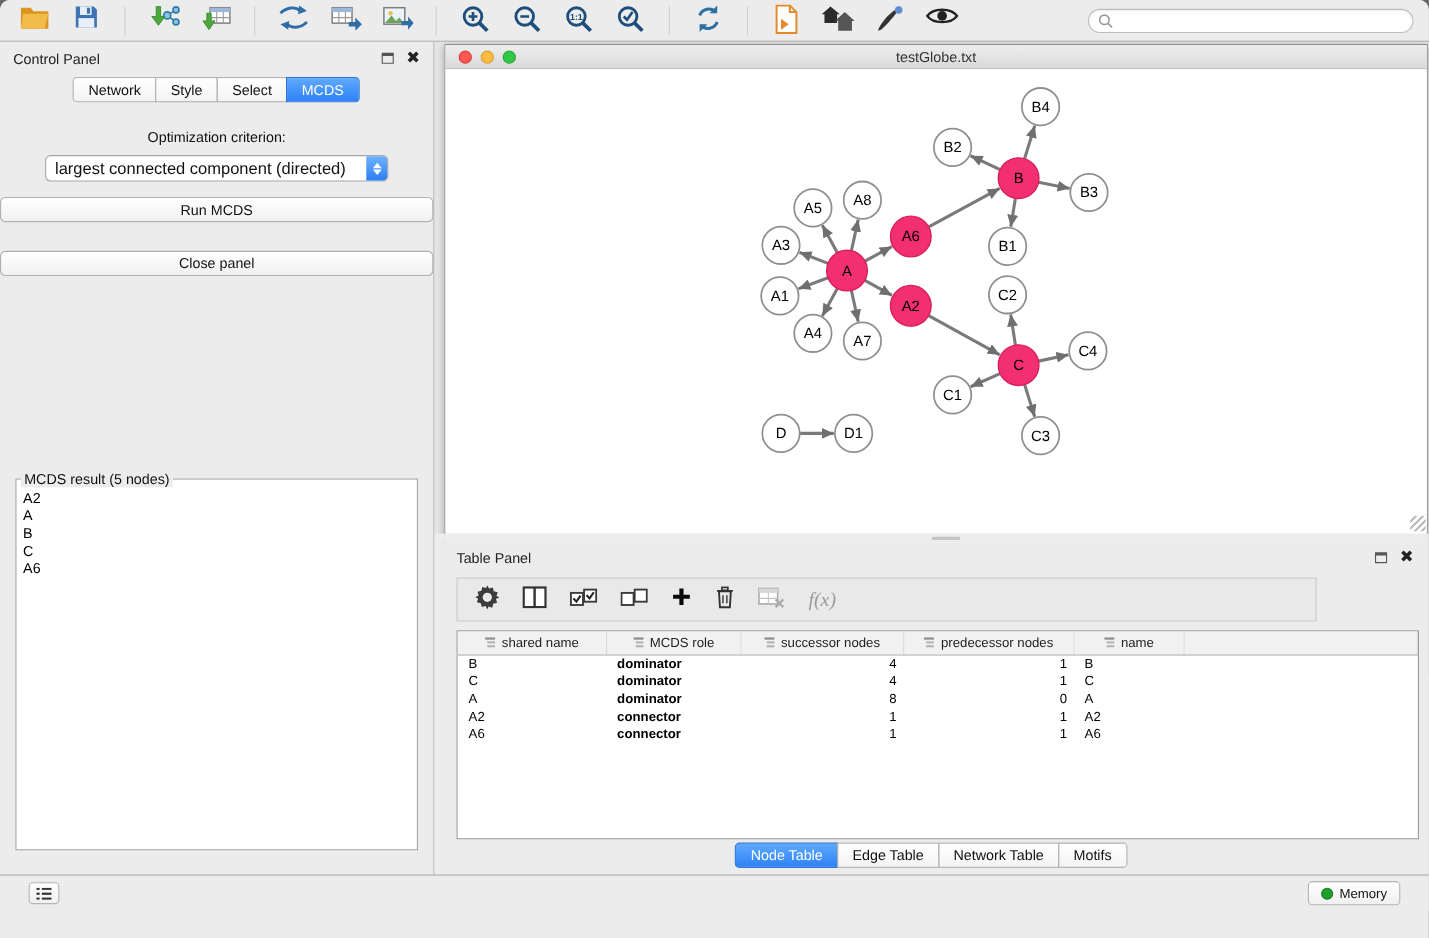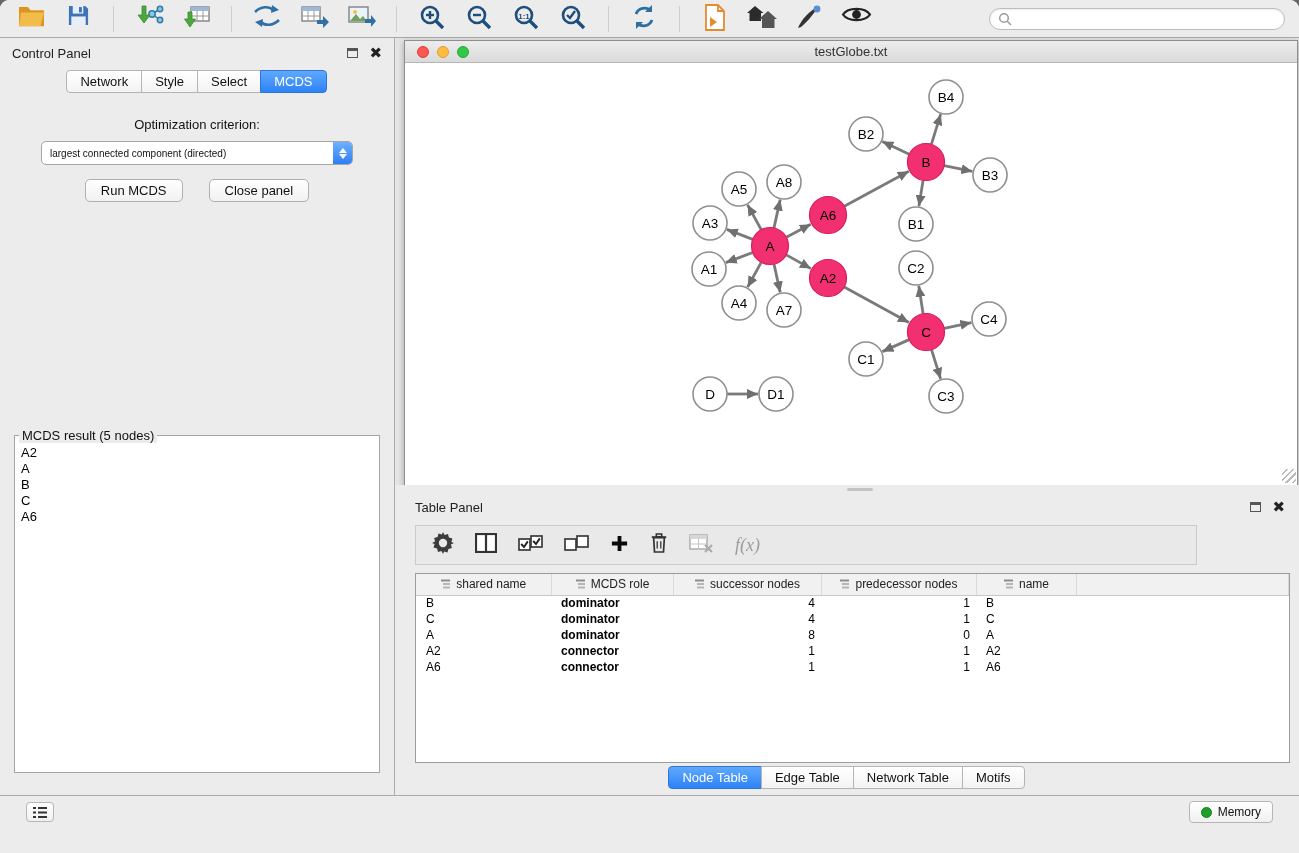--- a/index.html
+++ b/index.html
@@ -32,26 +32,26 @@
   .cp-header .spacer { flex:1; }
   .panel-float-icon { width:11px; height:10px; border:1.5px solid #555; border-top-width:3px; display:inline-block; margin-right:11px; }
   .panel-close-icon { font-size:15px; font-weight:bold; color:#222; line-height:10px; }
   .cp-tabs { display:flex; justify-content:center; margin-top:2px; }
   .cp-tab { font-size:13px; color:#111; padding:3px 13px; background:linear-gradient(#FFFFFF,#F3F3F3); border:1px solid #B4B4B4; margin-left:-1px; }
   .cp-tab:first-child { border-radius:4px 0 0 4px; }
   .cp-tab:last-child { border-radius:0 4px 4px 0; }
   .cp-tab.active { background:linear-gradient(#5FA9FD,#2E82F7); border-color:#2D76D8; color:#fff; }
   .opt-label { text-align:center; font-size:13px; color:#111; margin-top:24px; }
   .dropdown { width:312px; height:24px; margin:9px auto 0; background:#fff; border:1px solid #A6A6A6; border-radius:5px; display:flex; align-items:center; position:relative; }
-  .dropdown .dval { flex:1; font-size:10px; padding:0 8px; color:#111; white-space:nowrap; overflow:hidden; }
+  .dropdown .dval { flex:1; font-size:15px; padding:0 8px; color:#111; white-space:nowrap; overflow:hidden; }
   .dropdown .stepper { width:19px; height:22px; border-radius:0 4px 4px 0; background:linear-gradient(#6FB1FF,#2D7FF7); display:flex; flex-direction:column; align-items:center; justify-content:center; gap:1px; }
   .dropdown .stepper i { width:0; height:0; border-left:4px solid transparent; border-right:4px solid transparent; }
   .dropdown .stepper .up { border-bottom:5px solid #fff; }
   .dropdown .stepper .dn { border-top:5px solid #fff; }
-  .btn-row { display:flex; justify-content:center; gap:26px; margin-top:14px; }
+  .btn-row { display:flex; justify-content:center; gap:26px; margin-top:14px;flex-direction:column; }
   .mac-btn { font-family:inherit; font-size:13px; color:#111; padding:3px 15px; background:linear-gradient(#FFFFFF,#F1F1F1); border:1px solid #B0B0B0; border-radius:5px; }
   .result-box { position:absolute; left:14px; right:14px; top:390px; height:345px; border:1px solid #A5A5A5; background:#fff; }
   .result-box legend { font-size:13px; color:#111; margin-left:4px; padding:0 3px; background:#ECECEC; }
   .result-list { padding:2px 6px; }
   .result-item { font-size:13px; color:#000; line-height:16px; }
 
   
   .right-area { position:relative; flex:1; background:#E4E4E4; }
 
   

